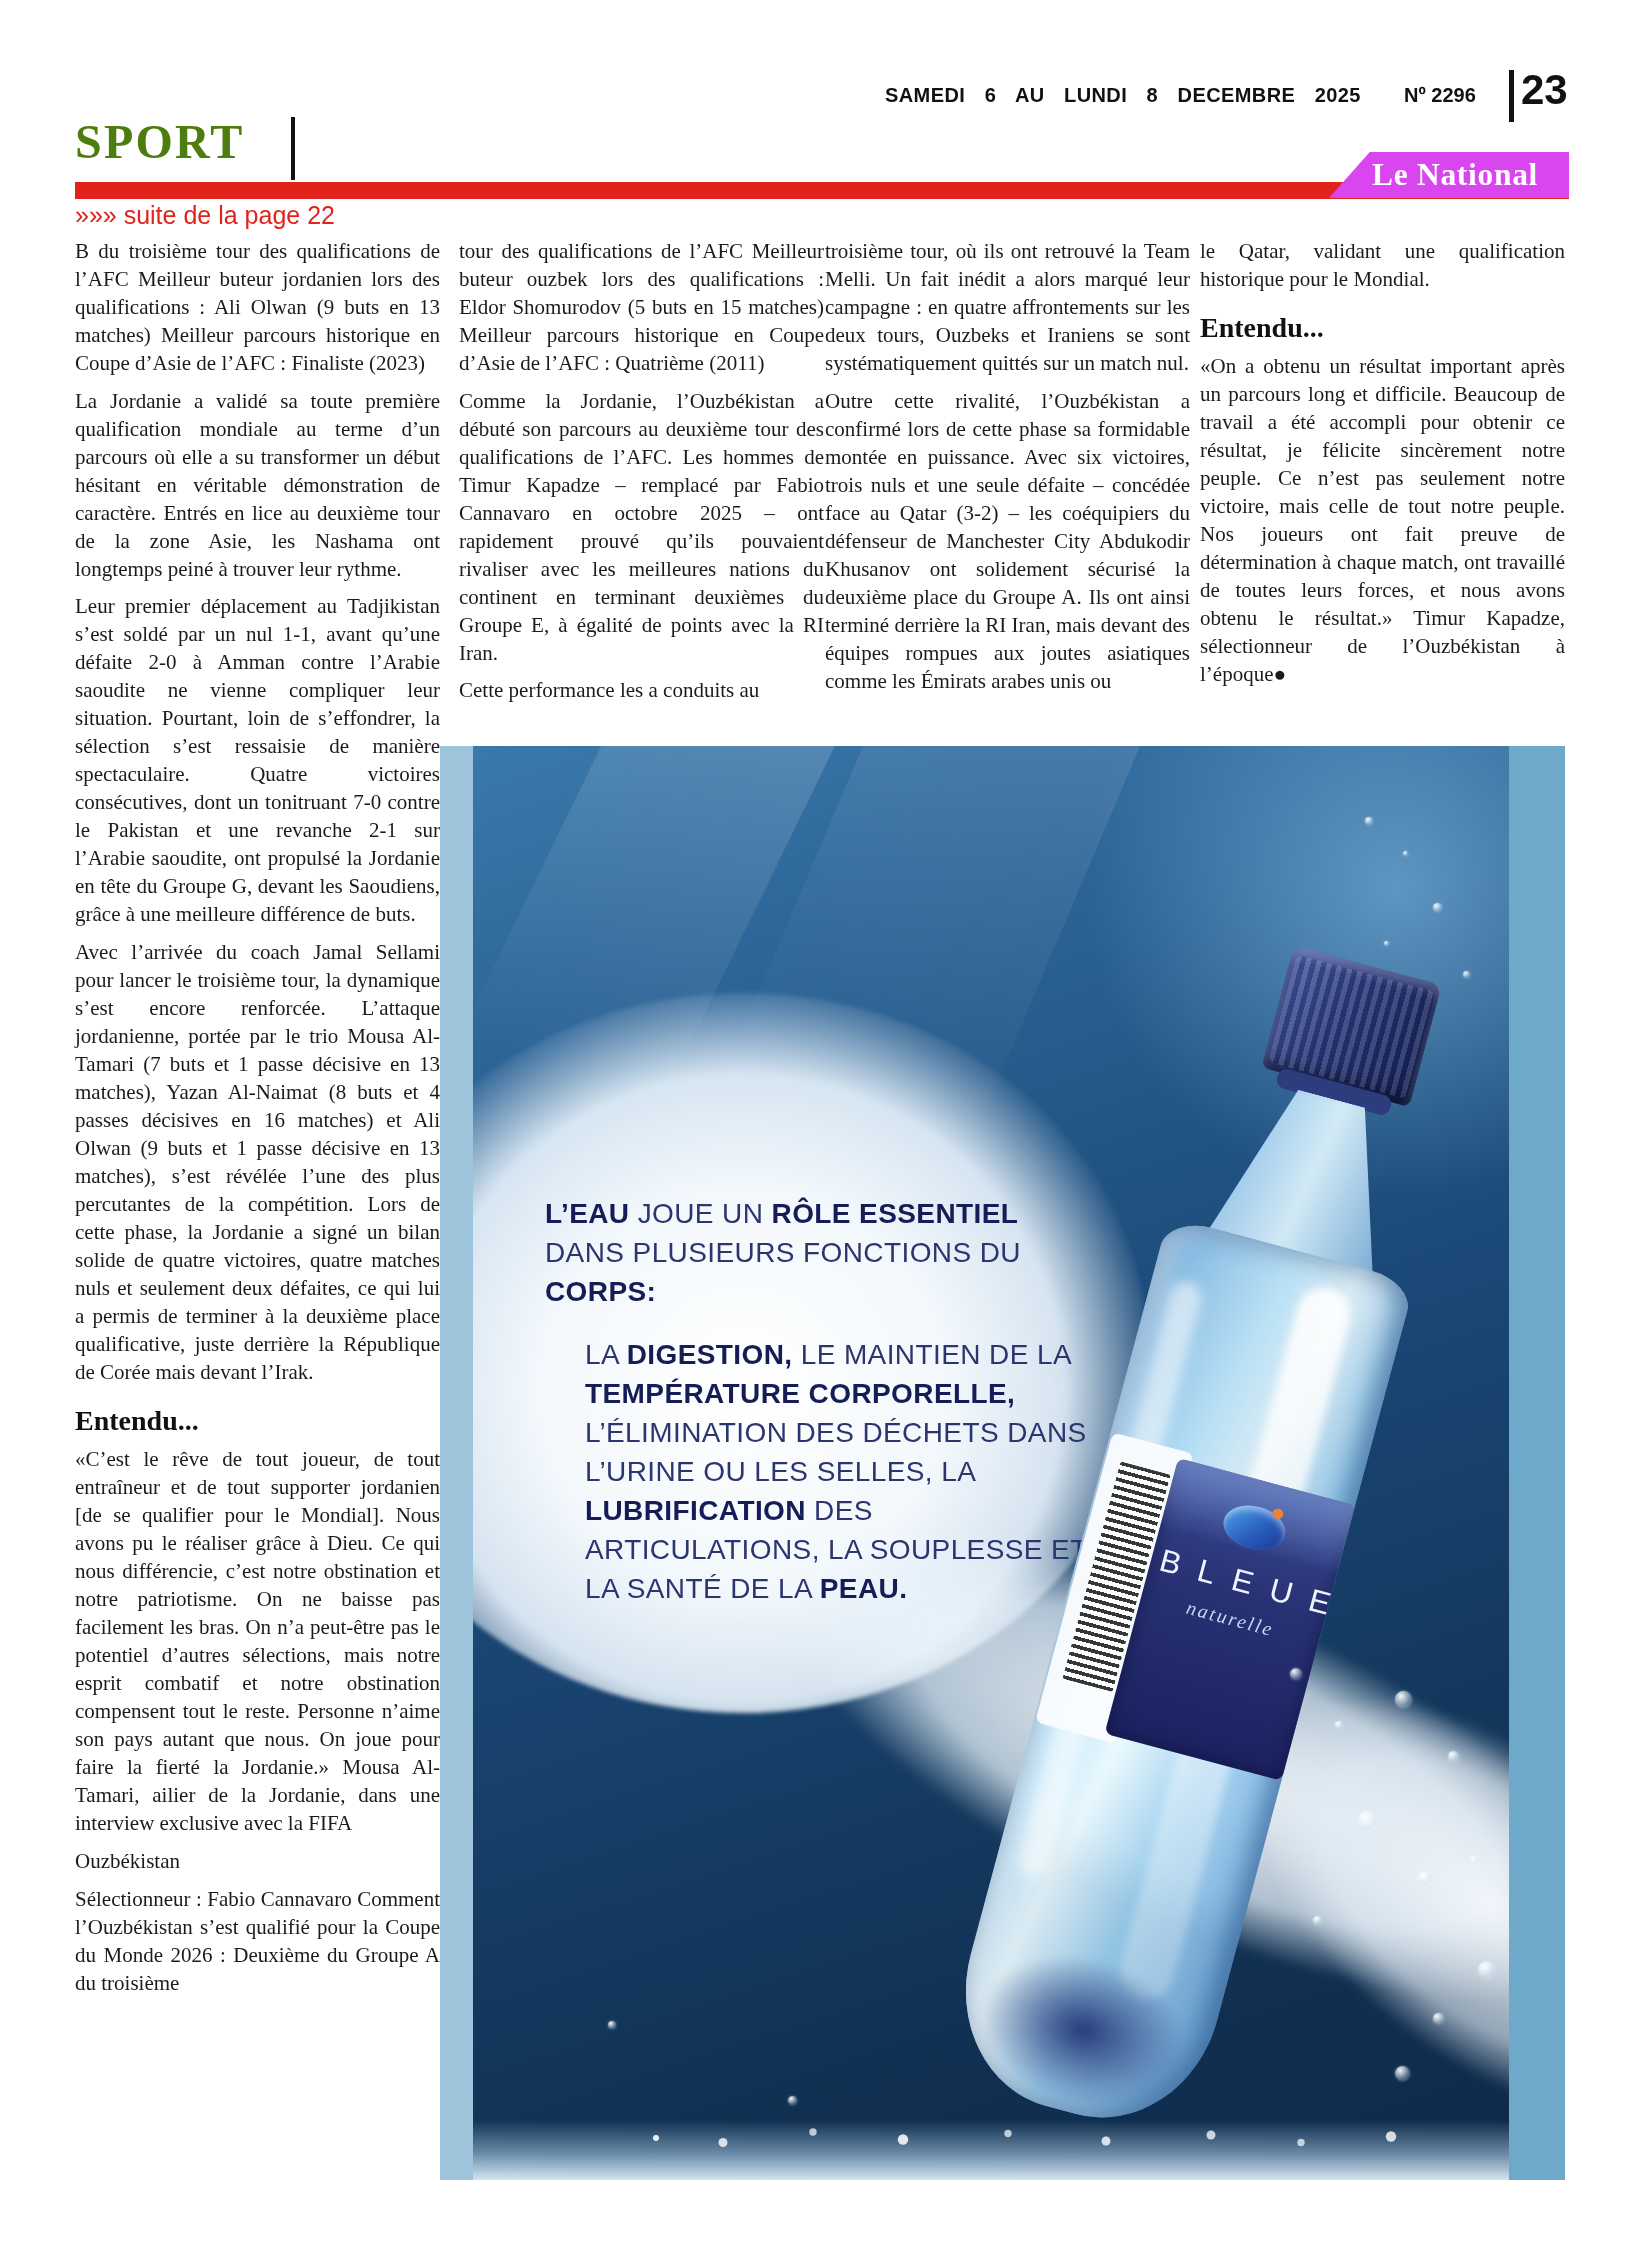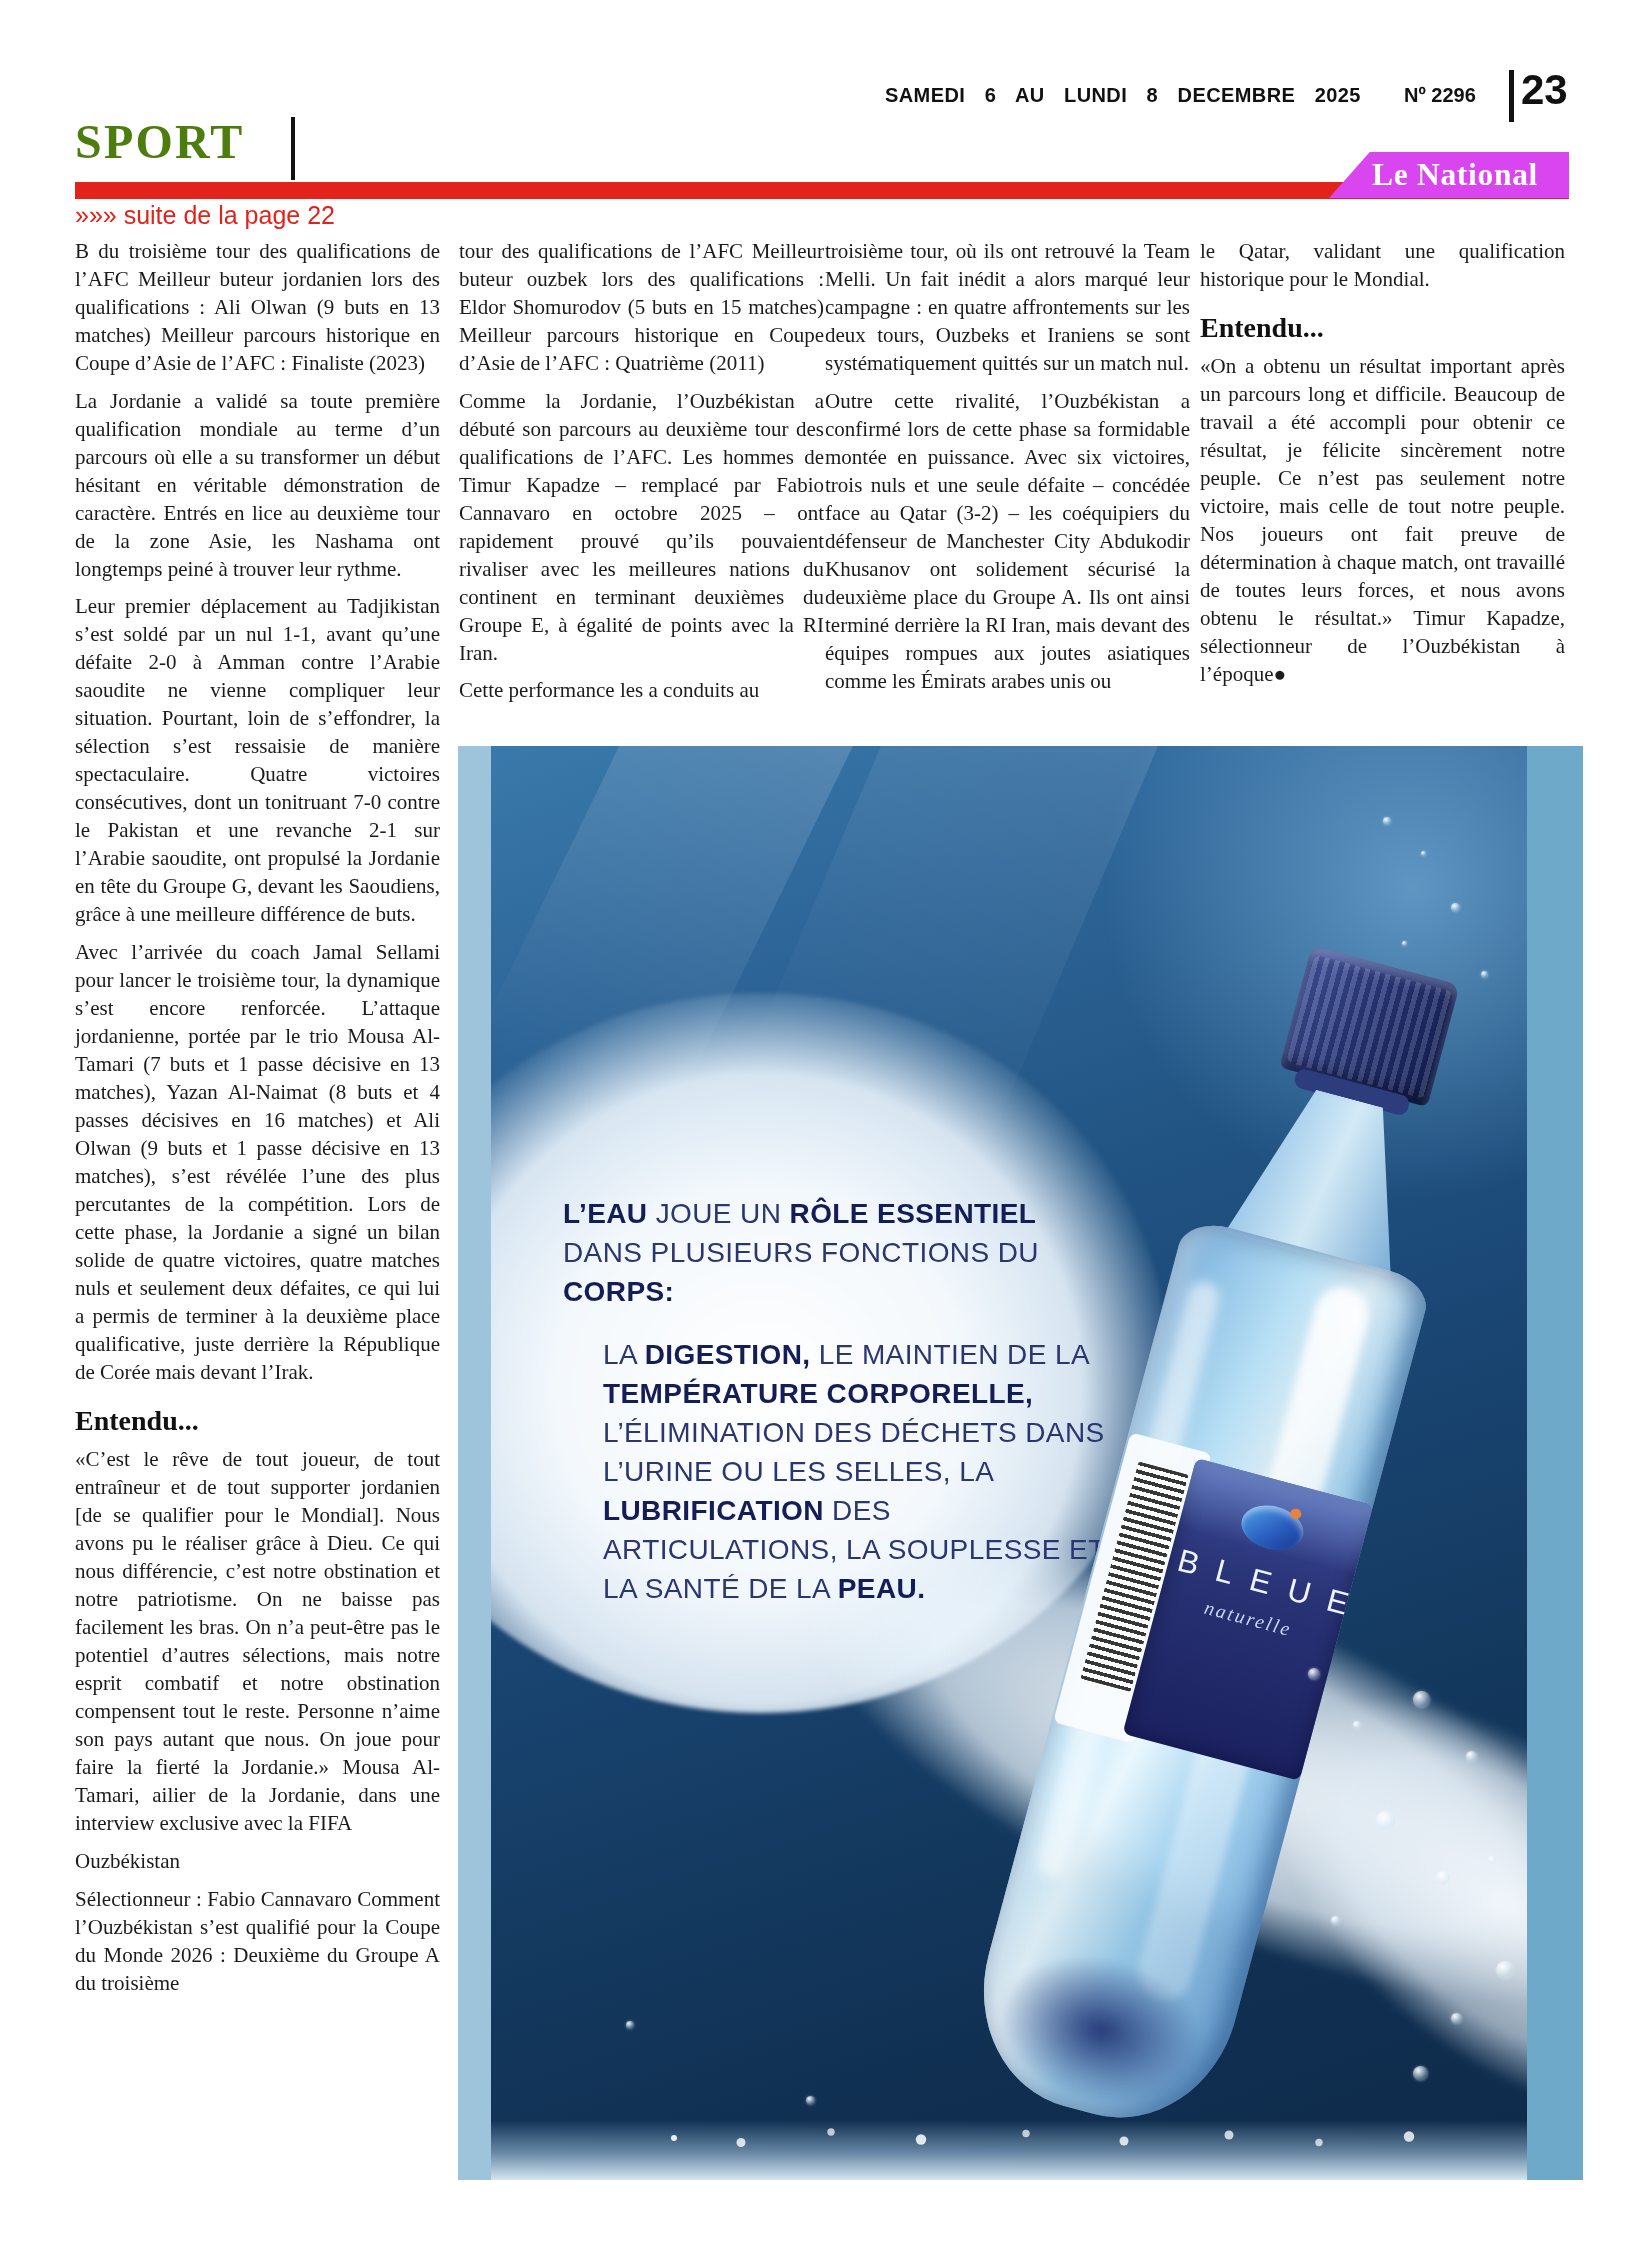--- a/index.html
+++ b/index.html
@@ -24,21 +24,21 @@
   .suite{top:201px;left:75px;font-family:"Liberation Sans",sans-serif;font-size:25px;color:#e2231c;}
 
   
   .col{top:237px;width:365px;font-size:21px;line-height:28px;text-align:justify;}
   .col p{margin:9.7px 0 0 0;}
   .col p:first-child{margin-top:0;}
   .col h2{font-size:28px;line-height:30px;margin:19.5px 0 7.5px 0;font-weight:700;color:#111;}
   .c1{left:75px;} .c2{left:459px;} .c3{left:825px;} .c4{left:1200px;}
 
   
-  .ad{top:746px;left:458px;width:1125px;height:1434px;z-index:5;}
+  .ad{top:746px;left:440px;width:1125px;height:1434px;z-index:5;}
   .ad-strip-l{left:0;top:0;width:33px;height:100%;background:#9dc4da;}
   .ad-strip-r{left:1069px;top:0;width:56px;height:100%;background:#6fa9c9;}
   .ad-main{left:33px;top:0;width:1036px;height:1434px;overflow:hidden;
            background:linear-gradient(162deg,#3a79ab 0%,#2e6699 16%,#225584 34%,#1a4674 50%,#143a60 68%,#102f51 84%,#0e2a49 100%);}
   .glow-tr{left:585px;top:-195px;width:675px;height:675px;border-radius:50%;
            background:radial-gradient(circle,rgba(140,195,235,.55) 0%,rgba(140,195,235,0) 65%);}
   .beam{background:linear-gradient(to bottom,rgba(255,255,255,.20),rgba(255,255,255,0) 72%);}
   .beam.b1{left:45px;top:-180px;width:210px;height:750px;transform:rotate(26deg);}
   .beam.b2{left:315px;top:-210px;width:255px;height:825px;transform:rotate(23deg);opacity:.7;}
   .swirl-dome{left:-135px;top:247px;width:810px;height:720px;border-radius:50%;

